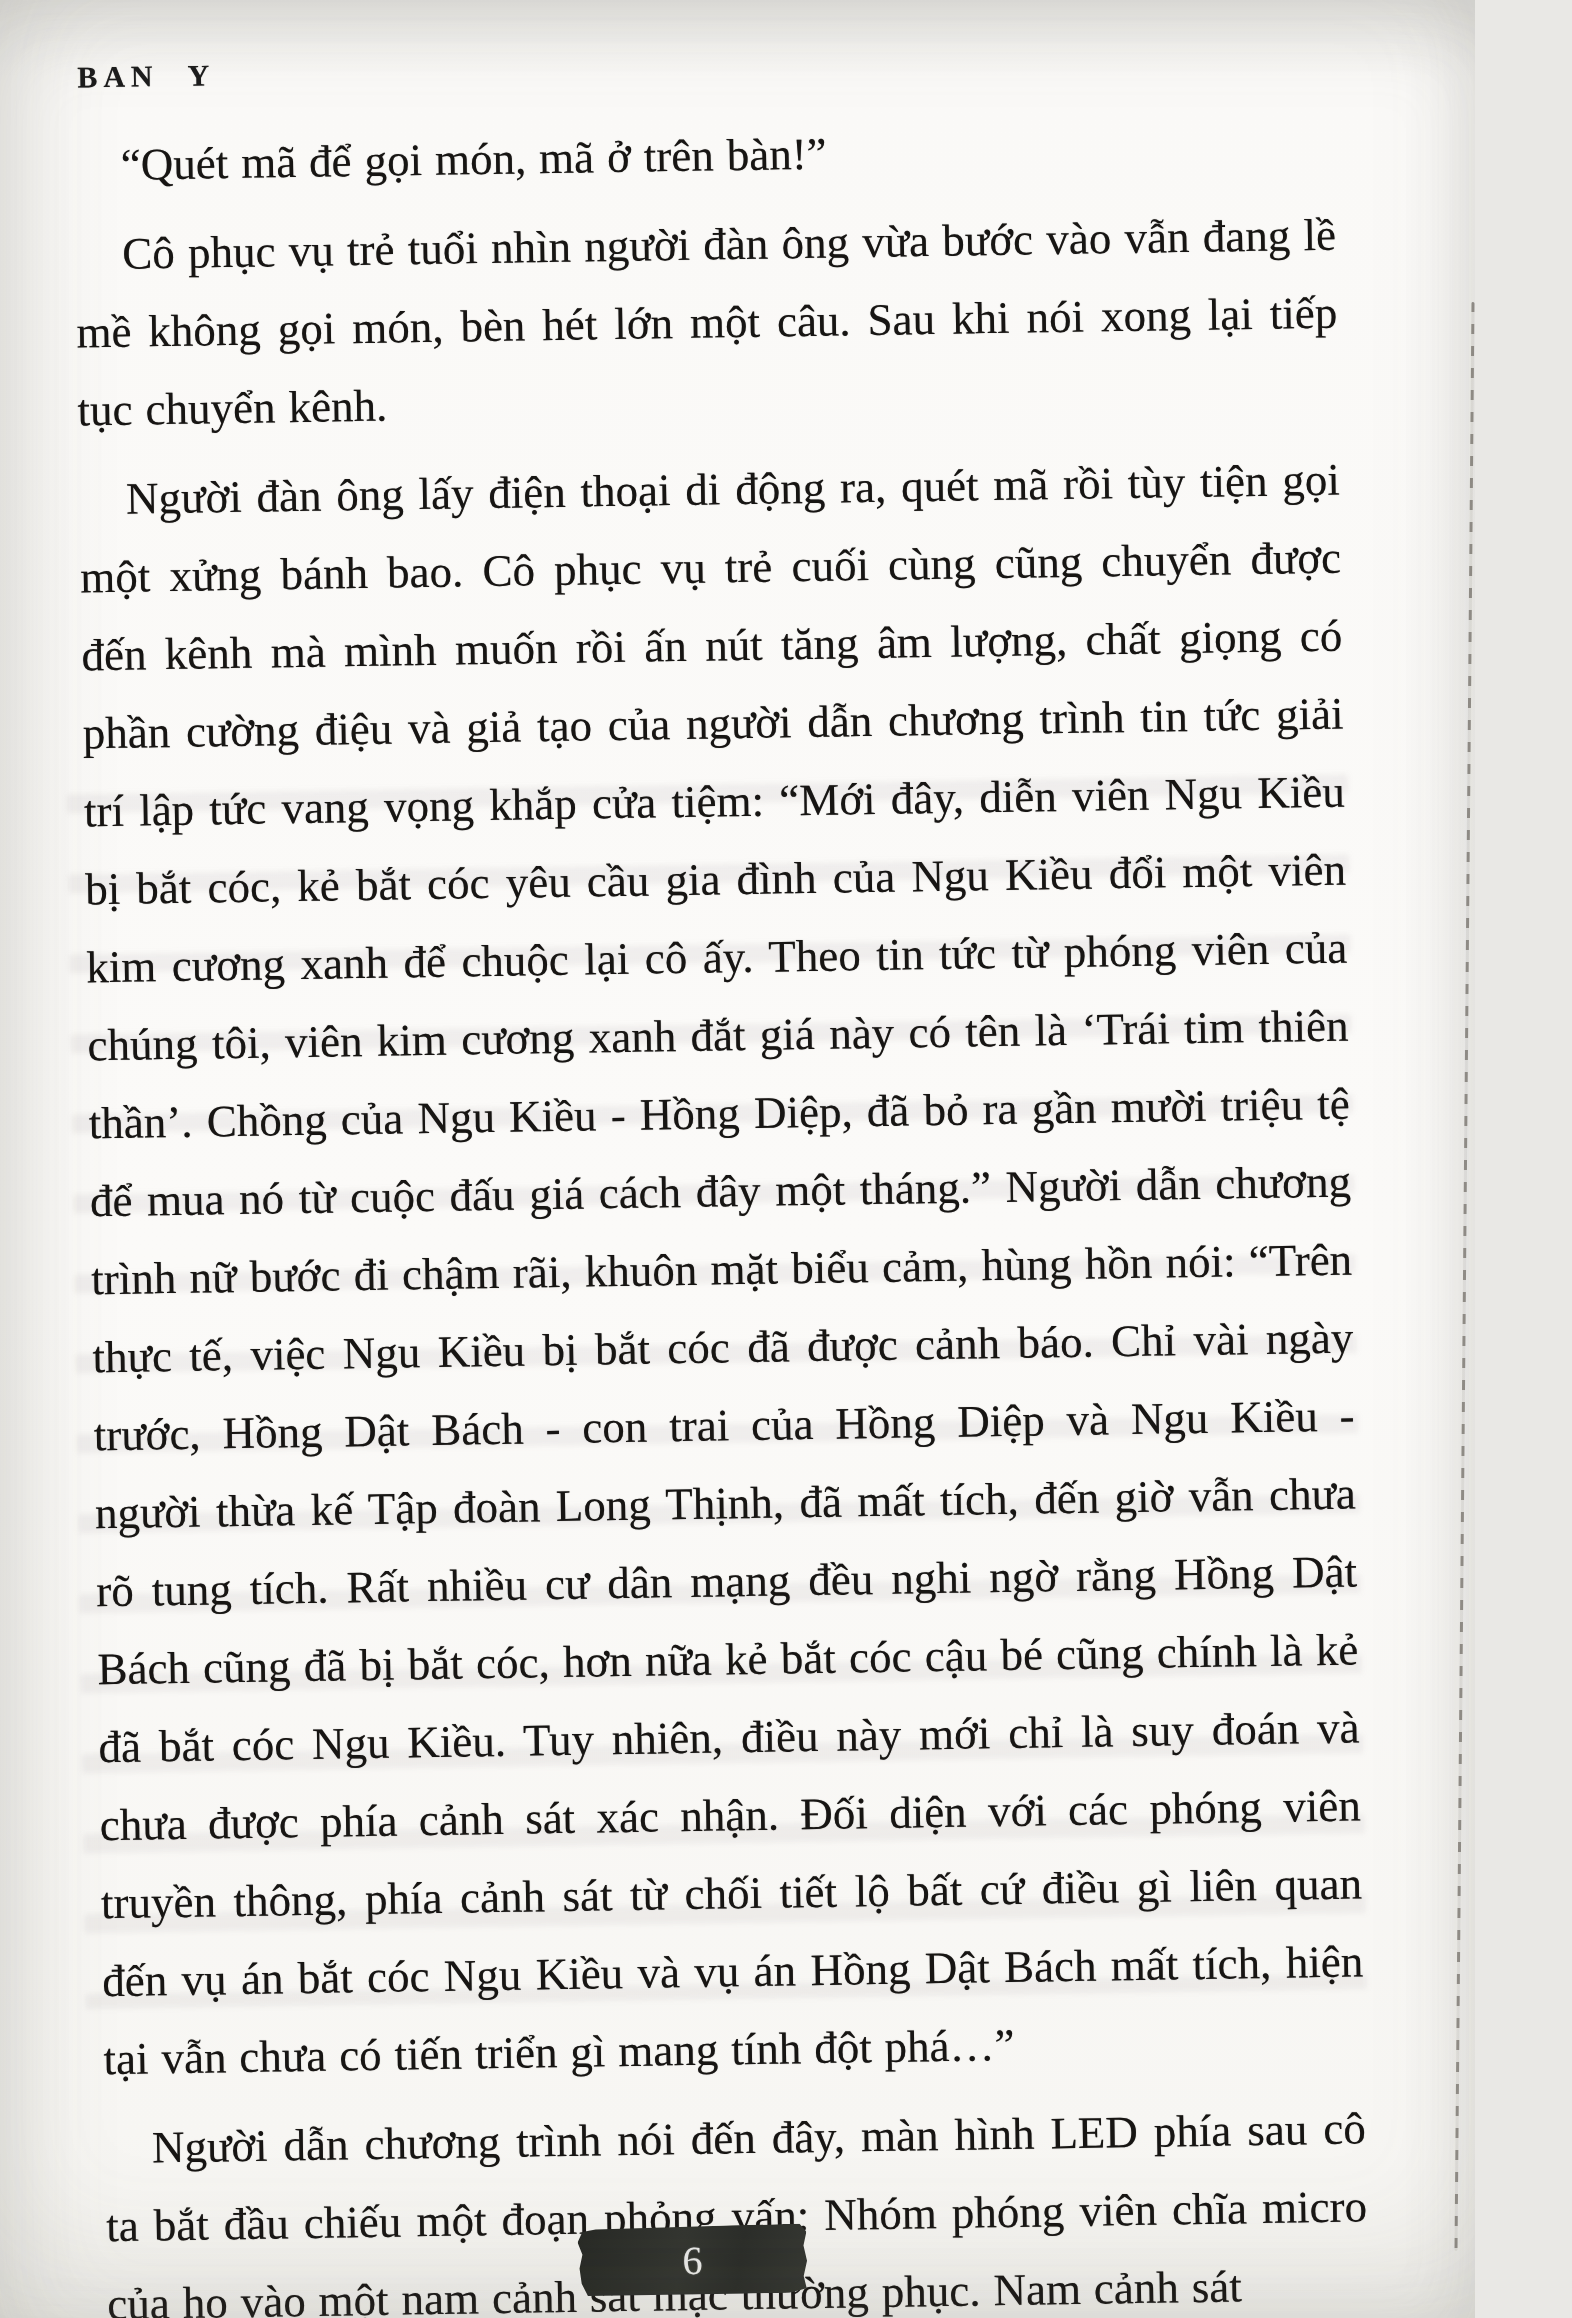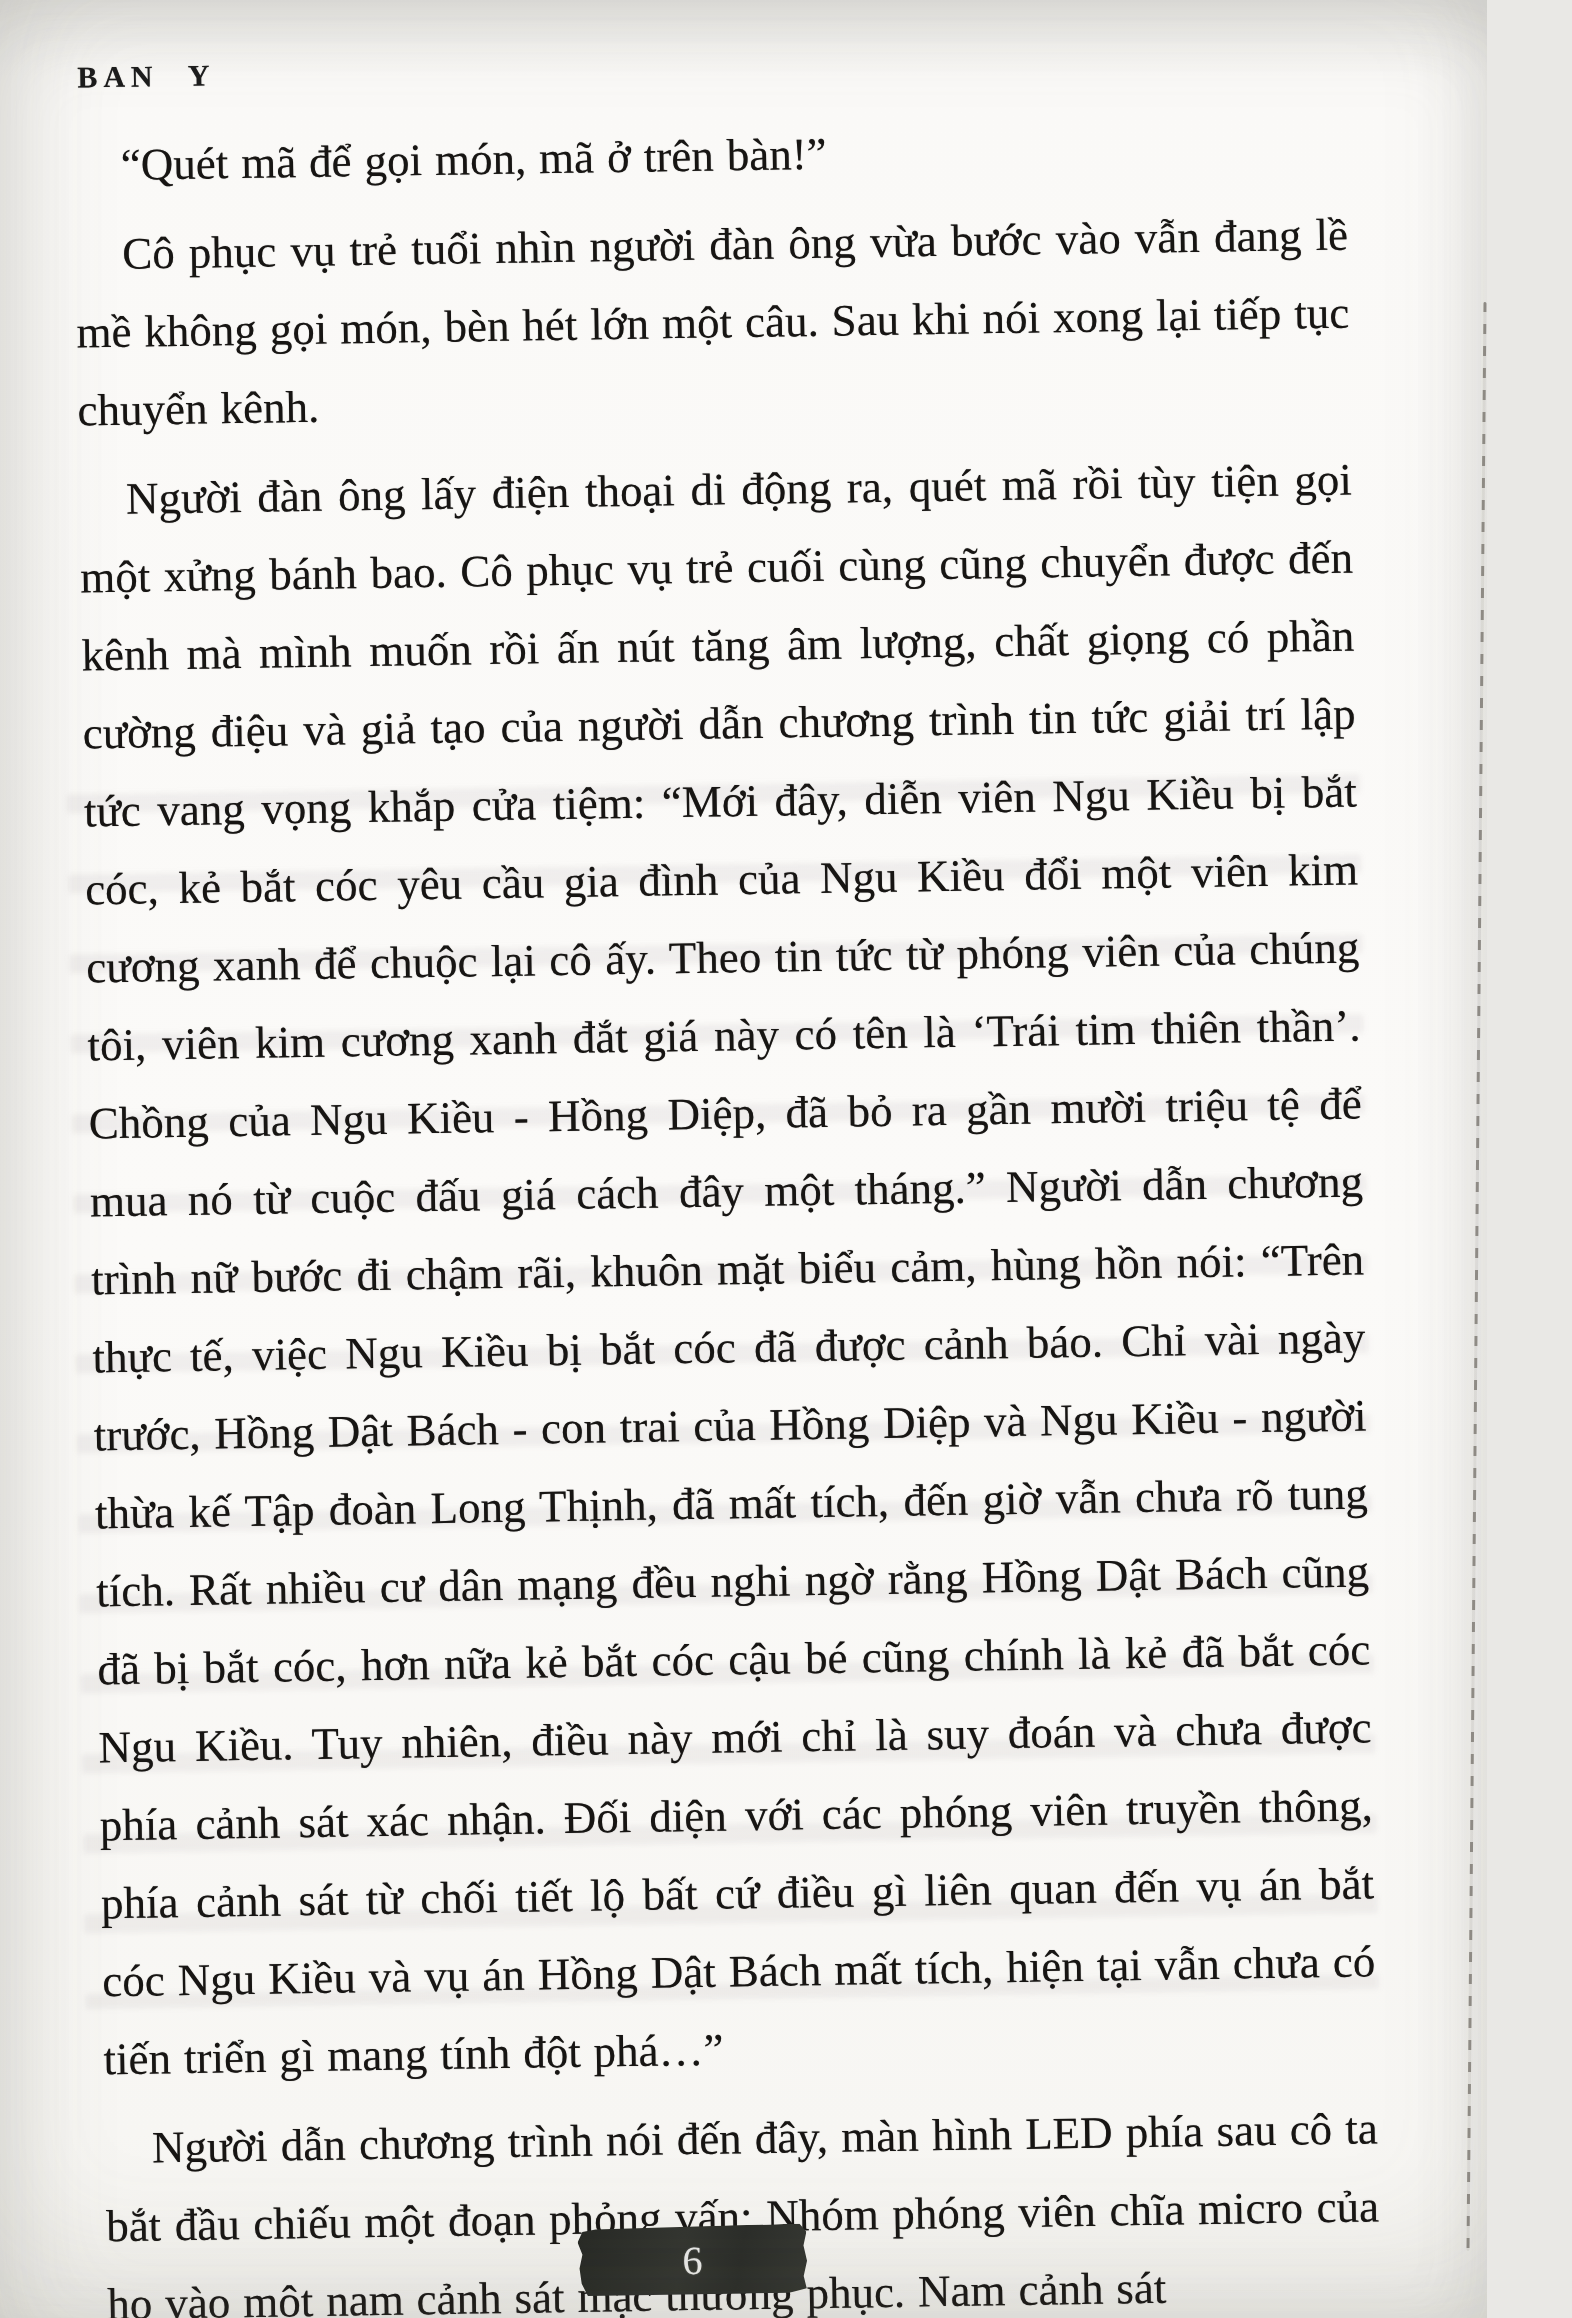--- a/index.html
+++ b/index.html
@@ -7,21 +7,20 @@
     width: 1573px; height: 2319px;
     background: #e9e8e5;
     font-family: "Liberation Serif", "DejaVu Serif", serif;
   }
   .page {
     position: relative;
     width: 1475px; height: 2319px;
     overflow: hidden;
     background:
       linear-gradient(to bottom, #f1f0ed 0, #faf9f7 76px, #fbfaf8 55%, #f7f6f3 92%, #f3f2ee 100%);
-    padding-left: 12px;
   }
   
   .page::before {
     content: "";
     position: absolute; inset: 0; z-index: 5; pointer-events: none;
     box-shadow:
       inset 0 38px 76px rgba(105,105,98,0.13),
       inset 46px 0 92px rgba(110,110,104,0.07),
       inset -23.5px 0 59px rgba(120,120,112,0.05),
       inset 0 -59px 118px rgba(112,110,102,0.10);

